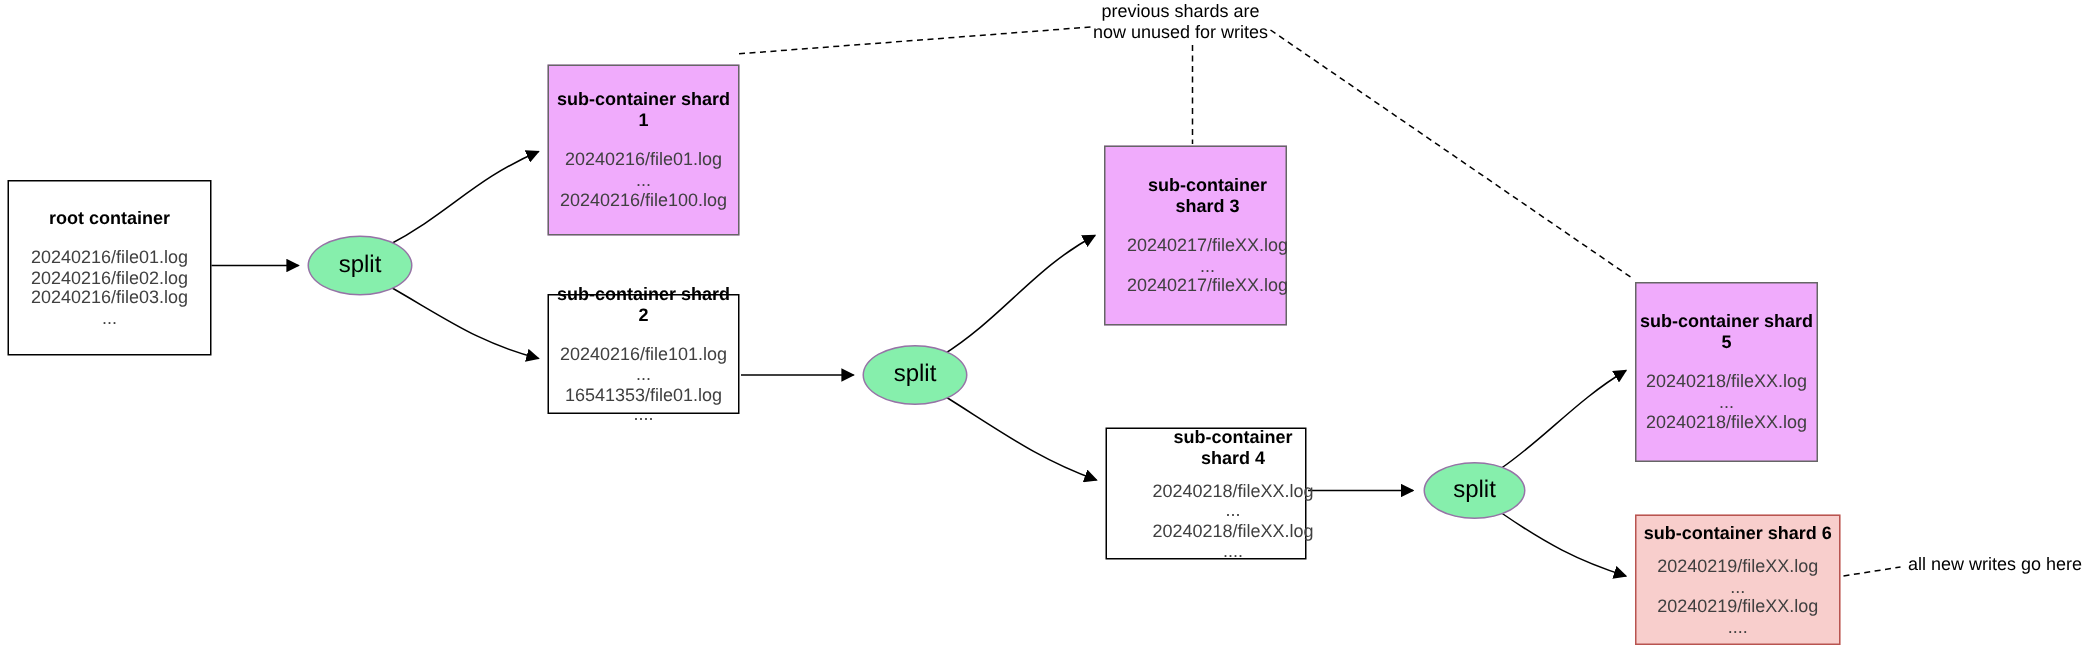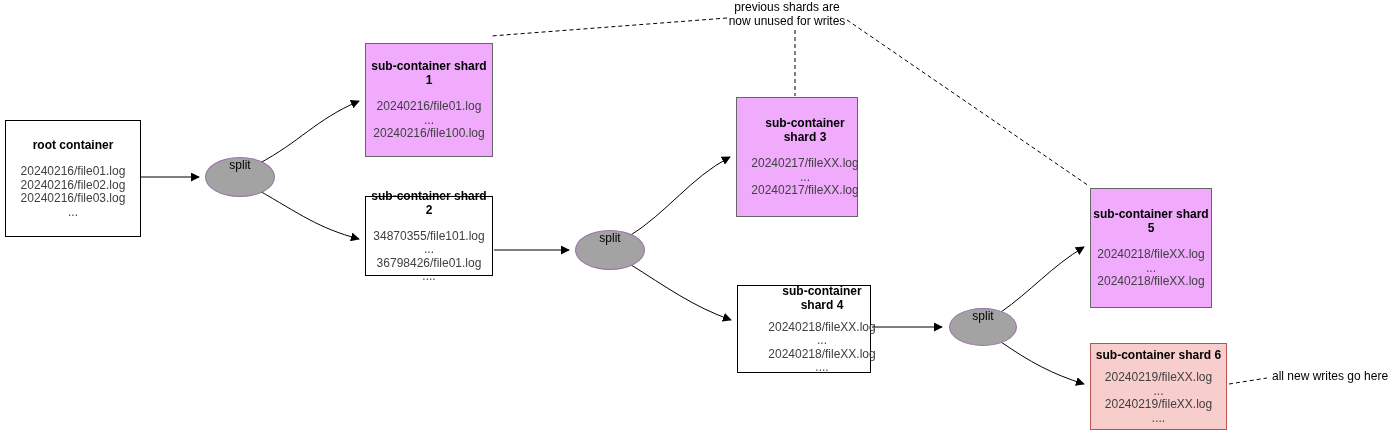--- a/index.html
+++ b/index.html
@@ -45,26 +45,27 @@
     border-color: #666666;
     align-items: center;
   }
   .node.pink {
     background: #f8cecc;
     border-color: #b85450;
   }
   .split {
     position: absolute;
     box-sizing: border-box;
-    background: #a3a3a3;
+    background: #86efac;
     border: 1px solid #9673a6;
     border-radius: 50%;
     display: flex;
+    align-items: center;
     justify-content: center;
-    font-size: 12px;
+    font-size: 16px;
     color: #000000;
   }
   .annotation {
     position: absolute;
     font-size: 12px;
     color: #000000;
     text-align: center;
     line-height: 14px;
     white-space: nowrap;
   }
@@ -116,23 +117,23 @@
     <div class="node-lines">
       <div class="node-line">20240216/file01.log</div>
       <div class="node-line">...</div>
       <div class="node-line">20240216/file100.log</div>
     </div>
   </div>
 
   <div class="node" style="left:365px; top:196px; width:128px; height:80px;">
     <div class="node-title">sub-container shard 2</div>
     <div class="node-lines">
-      <div class="node-line">34870355/file101.log</div>
+      <div class="node-line">20240216/file101.log</div>
       <div class="node-line">...</div>
-      <div class="node-line">36798426/file01.log</div>
+      <div class="node-line">16541353/file01.log</div>
       <div class="node-line">....</div>
     </div>
   </div>
 
   <div class="split" style="left:575px; top:230px; width:70px; height:40px;">
     <span>split</span>
   </div>
 
   <div class="node grey" style="left:736px; top:97px; width:122px; height:120px;padding-left:16px;">
     <div class="node-title">sub-container shard 3</div>

